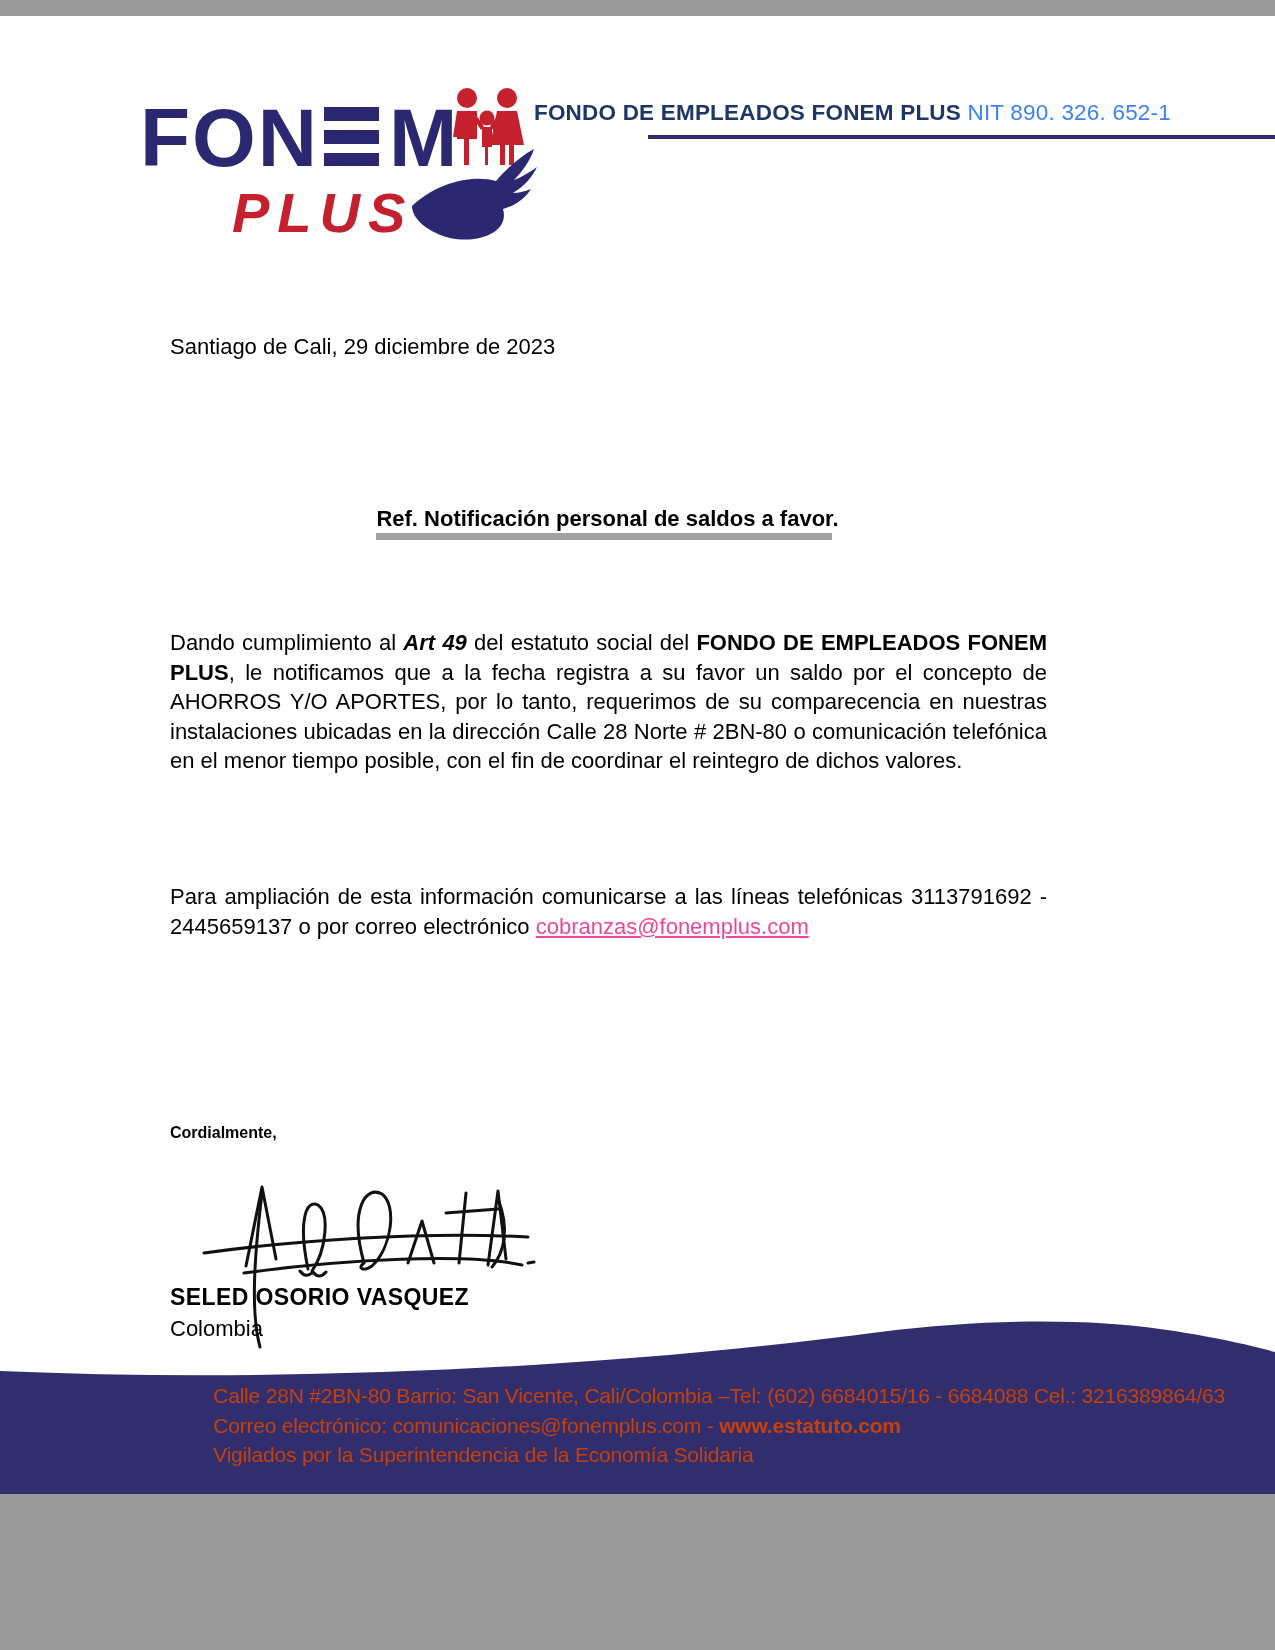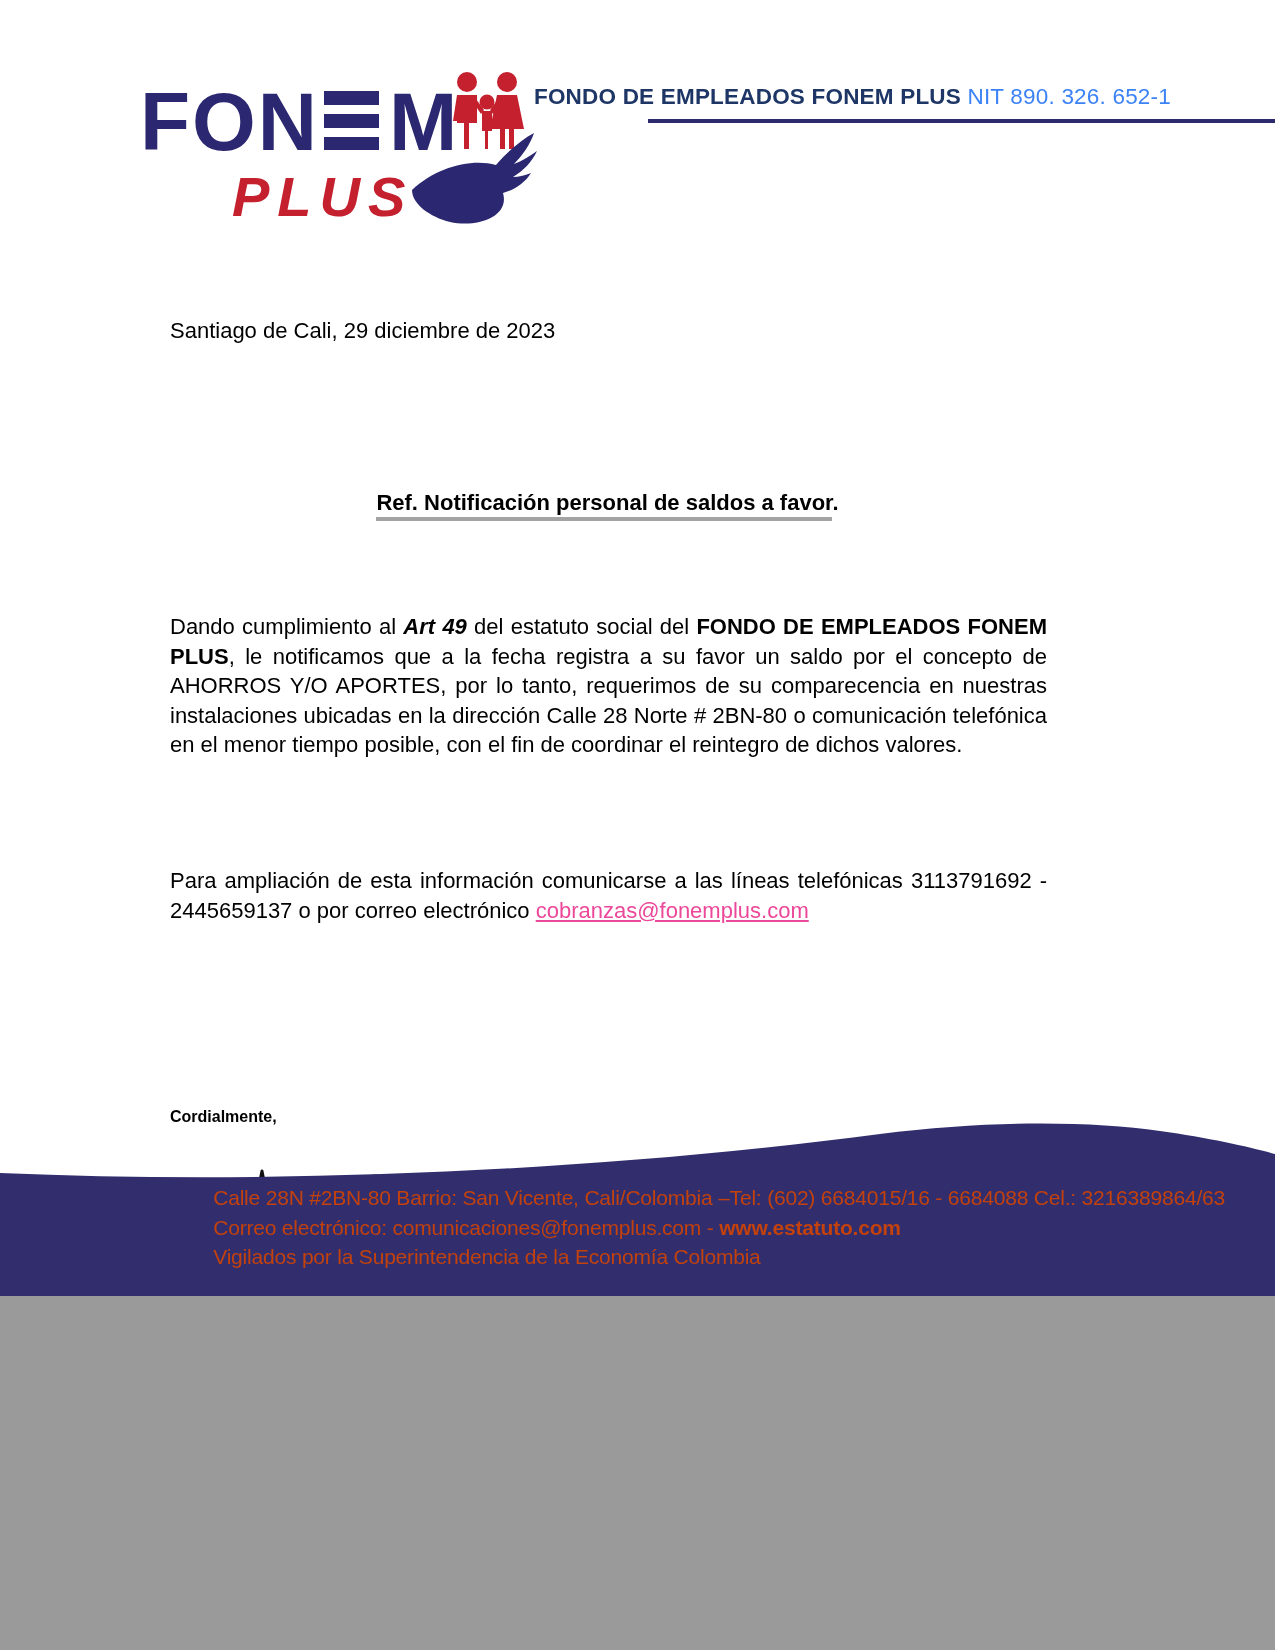--- a/index.html
+++ b/index.html
@@ -1,36 +1,36 @@
 <!DOCTYPE html>
 <html><head>
 <meta charset="utf-8">
 <style>
   html,body{margin:0;padding:0;background:#9a9a9a;}
   .page{
-    position:relative;width:1275px;height:1296px;margin:0 auto;
+    position:relative;width:1275px;height:1478px;margin:16px auto;
     background:#ffffff;overflow:hidden;
     font-family:"Liberation Sans", sans-serif;color:#000;
   }
   
   .logo{position:absolute;left:140px;top:70px;width:400px;height:155px;}
   .hdr-line{position:absolute;right:0;top:119px;left:648px;height:4px;background:#2d2a6e;}
   .hdr-text{
     position:absolute;top:84px;right:104px;white-space:nowrap;
     font-size:22.5px;color:#1d3666;letter-spacing:.2px;
   }
   .hdr-text .org{font-weight:bold;}
   .hdr-text .nit{font-weight:normal;color:#3b82f6;}
   
   .dateline{position:absolute;left:170px;top:318px;font-size:22px;}
   .refline{
     position:absolute;left:170px;top:490px;width:875px;text-align:center;
     font-size:22px;font-weight:bold;
   }
-  .refline .u{border-bottom:4px solid #a3a3a3;padding-bottom:2px;}
+  .refline .u{border-bottom:7px solid #a3a3a3;padding-bottom:2px;}
   .para{
     position:absolute;left:170px;width:877px;font-size:22px;line-height:29.5px;
     text-align:justify;
   }
   .p1{top:612px;}
   .p2{top:866px;}
   .bi{font-weight:bold;font-style:italic;}
   .b{font-weight:bold;}
   .email{color:#ec4899;text-decoration:underline;}
   .closing{position:absolute;left:170px;top:1108px;font-size:16px;font-weight:bold;}
@@ -136,28 +136,28 @@
 
       <path d="M250,62 L302,58"></path>
 
       <path d="M270,42 L263,112"></path>
       <path d="M292,114 L302,40 L310,108"></path>
       <path d="M302,48 C314,78 308,102 296,116"></path>
     </g>
   </svg>
 
   <div class="signer-name">SELED OSORIO VASQUEZ</div>
-  <div class="signer-title">Vicente</div>
+  <div class="signer-title">Colombia</div>
 
   <div class="mirella">Colombia.</div>
 
   <div class="footer">
     <svg width="1275" height="175" viewBox="0 0 1275 175">
       <path fill="#322e6e" d="M0,52 C280,64 600,50 880,13 C990,-1 1090,0 1160,10 C1210,17 1250,26 1275,33 L1275,175 L0,175 Z"></path>
     </svg>
     <div class="footer-text">
       <div>Calle 28N #2BN-80 Barrio: San Vicente, Cali/Colombia –Tel: (602) 6684015/16 - 6684088 Cel.: 3216389864/63</div>
       <div><span>Correo electrónico: comunicaciones@fonemplus.com - </span><span class="fb">www.estatuto.com</span></div>
-      <div>Vigilados por la Superintendencia de la Economía Colombia</div>
+      <div>Vigilados por la Superintendencia de la Economía Solidaria</div>
     </div>
   </div>
 
 </div>
 
 </body></html>

